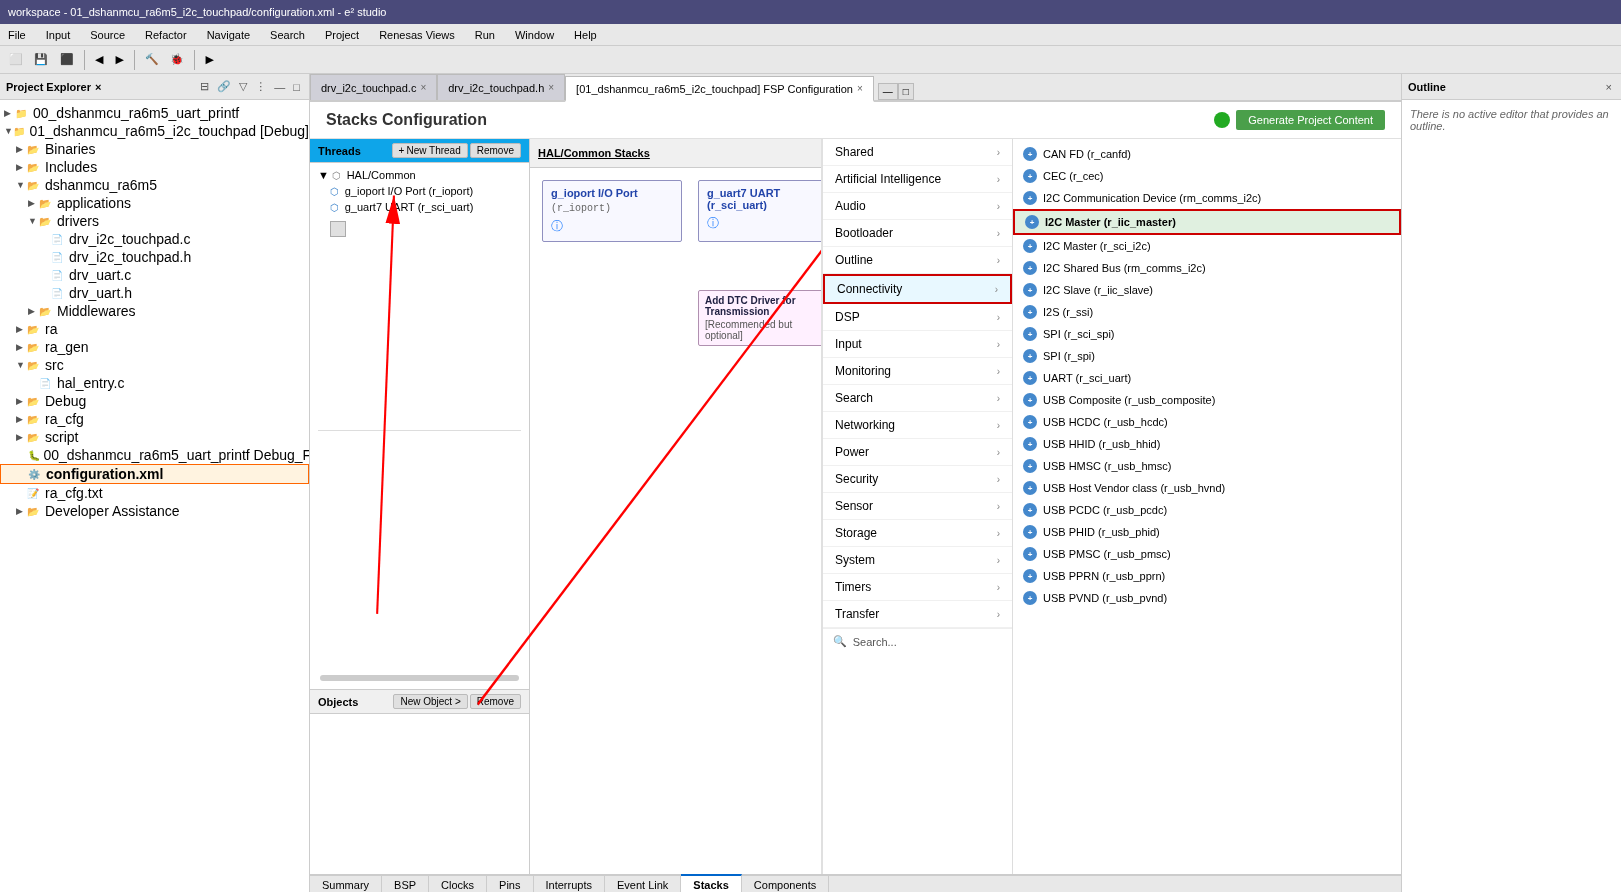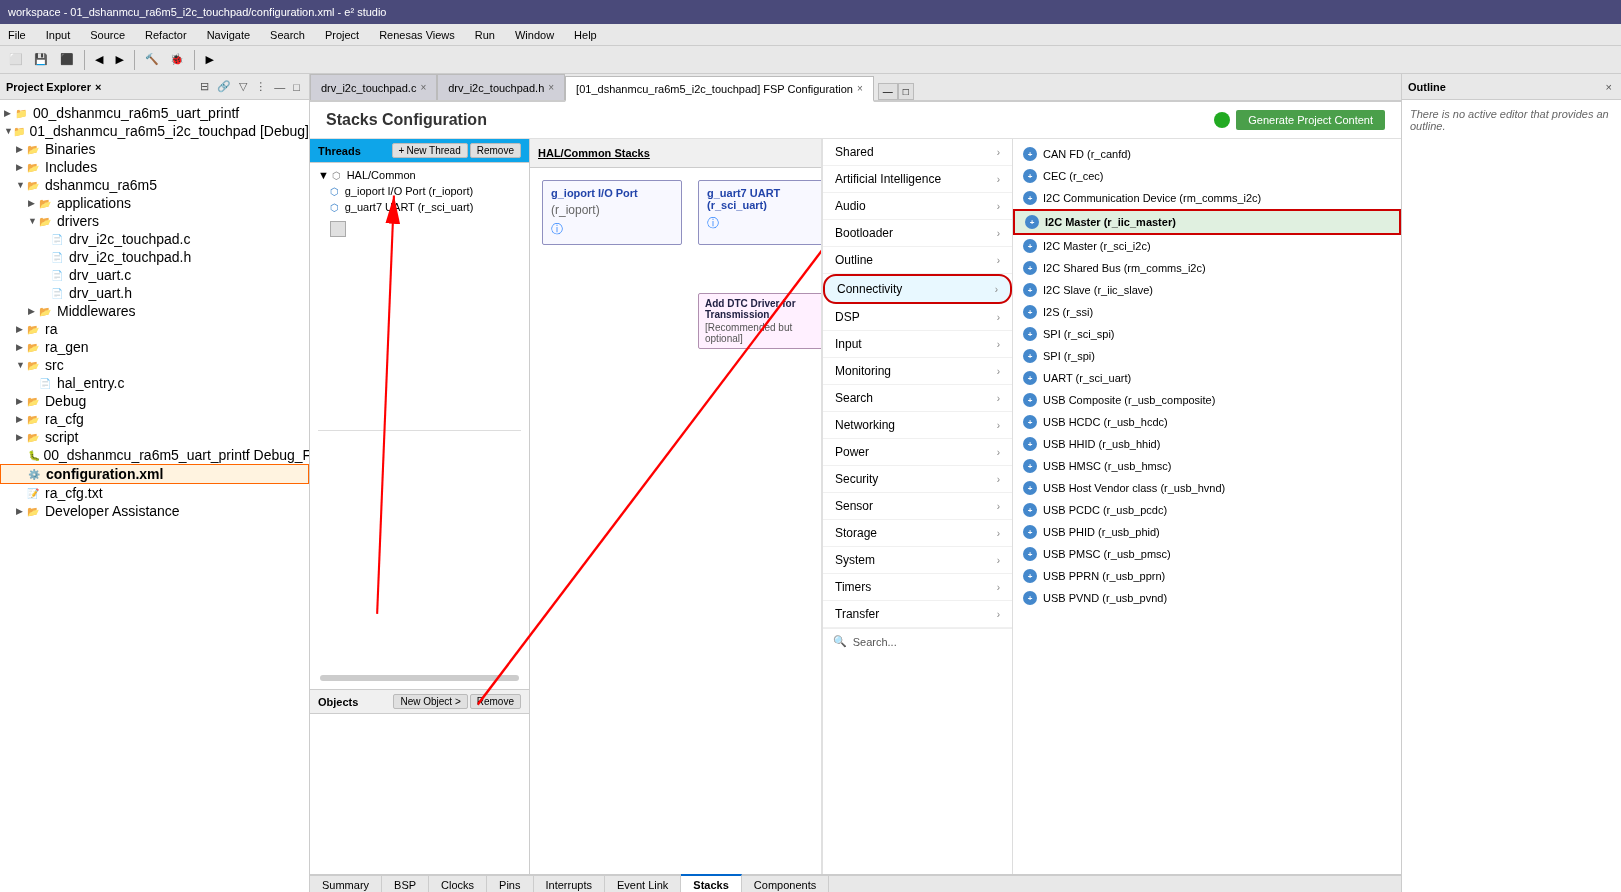--- a/index.html
+++ b/index.html
@@ -73,21 +73,21 @@
     
     .hal-area { flex: 1; display: flex; flex-direction: column; overflow: hidden; }
     .hal-header { background: #f0f0f0; padding: 4px 8px; border-bottom: 1px solid #ccc; display: flex; align-items: center; justify-content: space-between; }
     .hal-title { font-weight: bold; font-size: 11px; text-decoration: underline; }
     .new-stack-btn { background: #e8ffe8; border: 2px solid #cc0000; padding: 2px 8px; font-size: 11px; cursor: pointer; display: flex; align-items: center; gap: 2px; }
 
     
     .stack-cards { flex: 1; padding: 8px; overflow: auto; position: relative; }
     .stack-card { background: #f8f8ff; border: 1px solid #9090c0; border-radius: 2px; padding: 6px 8px; width: 140px; display: inline-block; margin: 4px; vertical-align: top; }
     .stack-card-title { font-size: 11px; font-weight: bold; color: #2244aa; margin-bottom: 4px; }
-    .stack-card-sub { font-size: 12px; color: #666; }
+    .stack-card-sub { font-size: 10px; color: #666; font-family: Liberation Mono, monospace; }
     .stack-card-info { color: #3388ff; font-size: 12px; margin-top: 4px; }
 
     
     .dtc-card { background: #fff0ff; border: 1px solid #b090b0; border-radius: 2px; padding: 4px 6px; width: 135px; font-size: 10px; }
     .dtc-card-title { font-weight: bold; font-size: 10px; color: #224; margin-bottom: 2px; }
 
     
     .objects-section { border-top: 1px solid #ccc; }
     .objects-header { background: #f0f0f0; padding: 4px 8px; border-bottom: 1px solid #ccc; display: flex; align-items: center; justify-content: space-between; }
     .objects-title { font-weight: bold; font-size: 11px; }
@@ -102,21 +102,21 @@
     .right-panel { width: 220px; min-width: 220px; background: white; border-left: 1px solid #ccc; display: flex; flex-direction: column; }
     .right-panel-header { background: #e8e8e8; border-bottom: 1px solid #ccc; height: 26px; display: flex; align-items: center; padding: 0 6px; font-size: 11px; font-weight: bold; gap: 4px; }
     .right-panel-content { flex: 1; padding: 8px; font-size: 11px; color: #666; font-style: italic; }
 
     
     .category-overlay { position: absolute; right: 0; top: 0; bottom: 0; width: 580px; background: white; border-left: 2px solid #e0e0e0; display: flex; flex-direction: column; overflow: hidden; z-index: 10; }
 
     
     .category-list { width: 190px; min-width: 190px; border-right: 1px solid #ddd; overflow-y: auto; }
     .category-item { padding: 6px 12px; font-size: 12px; cursor: pointer; display: flex; align-items: center; justify-content: space-between; border-bottom: 1px solid #f0f0f0; }
-    .category-item.active { background: #dde8ff; border-left: 3px solid #0066cc; border-radius: 13px; }
+    .category-item.active { background: #dde8ff; border-left: 3px solid #0066cc; }
     .category-item.highlighted { background: #e8f8ff; border: 2px solid #cc0000; }
     .category-arrow { font-size: 10px; color: #888; }
 
     
     .component-list { flex: 1; overflow-y: auto; padding: 4px 0; }
     .component-item { padding: 4px 10px; font-size: 11px; cursor: pointer; display: flex; align-items: center; gap: 6px; }
     .component-item.highlighted { background: #e0f0e0; border: 2px solid #cc0000; font-weight: bold; }
     .comp-icon { width: 14px; height: 14px; border-radius: 50%; background: #4488cc; display: inline-flex; align-items: center; justify-content: center; color: white; font-size: 8px; font-weight: bold; flex-shrink: 0; }
     .search-item { padding: 6px 10px; display: flex; align-items: center; gap: 6px; font-size: 11px; cursor: pointer; color: #555; border-top: 1px solid #eee; }
 

